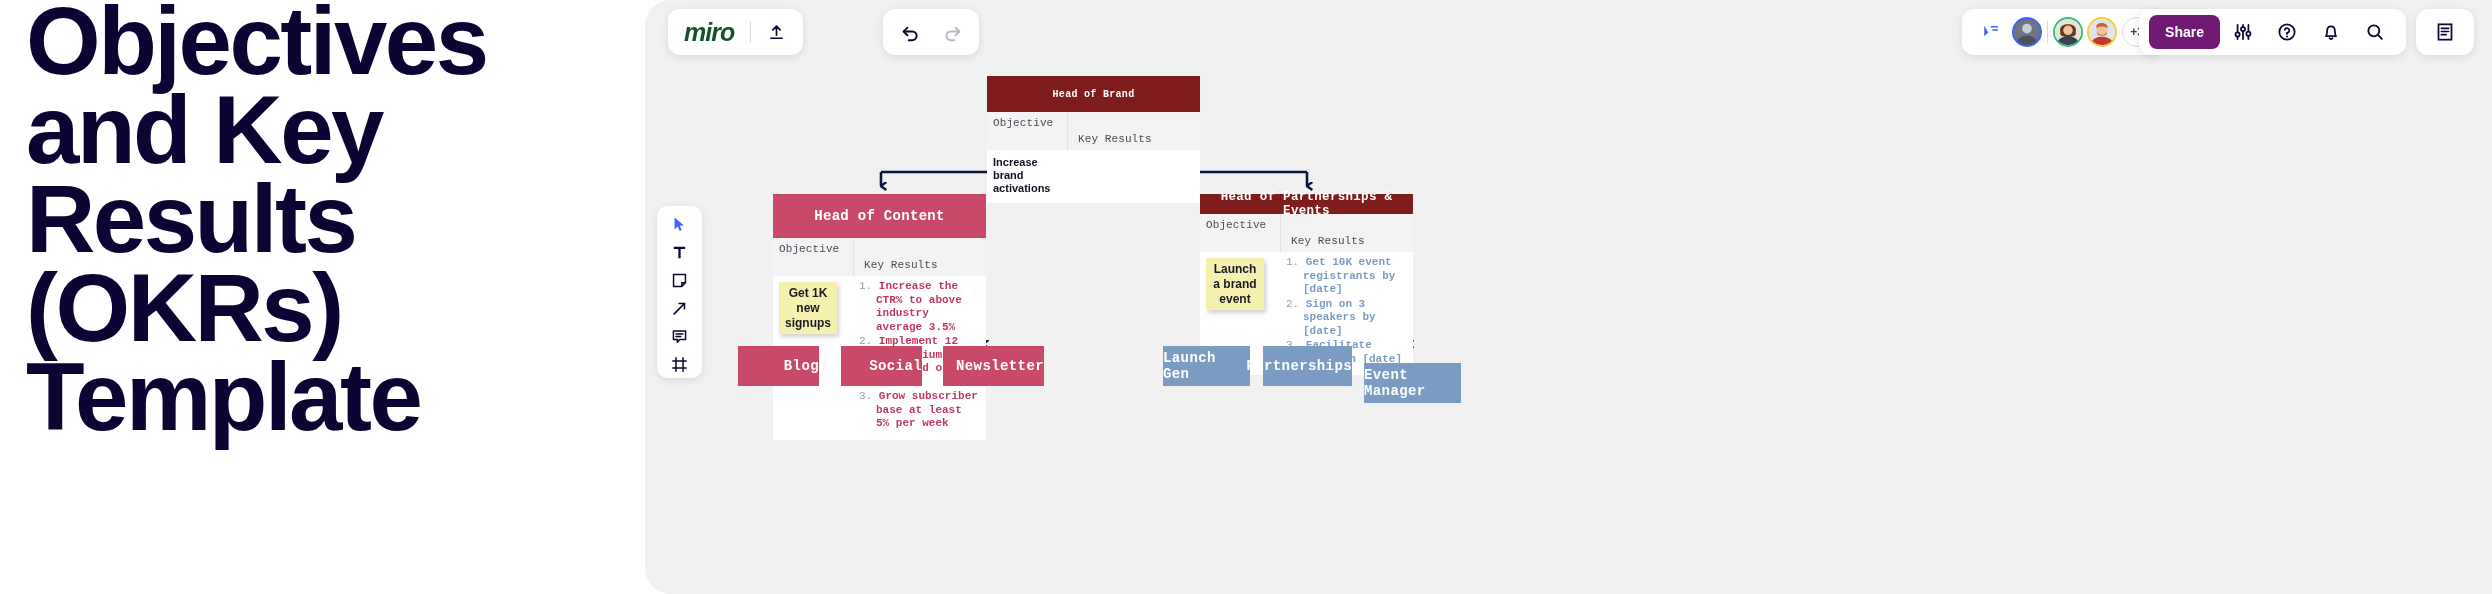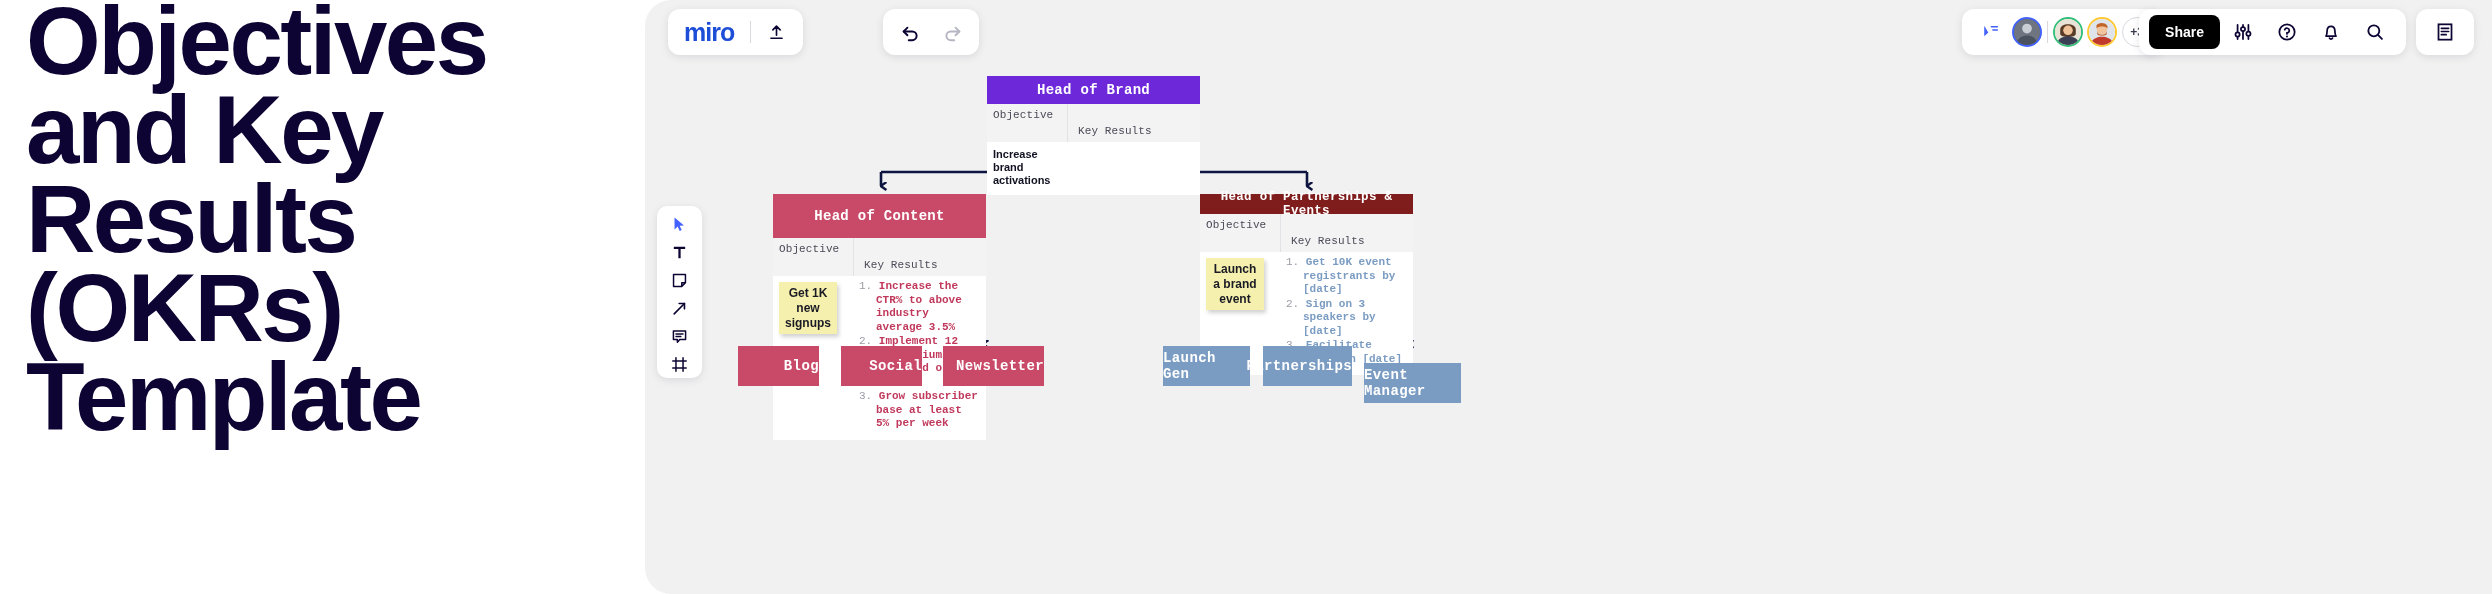--- a/index.html
+++ b/index.html
@@ -52,22 +52,23 @@
     border-radius:12px;
     box-shadow: 0 2px 8px rgba(10,4,50,.10);
     display:flex; align-items:center;
     height:46px;
     pointer-events:auto;
   }
   .tb-left { position:absolute; left:23px; top:9px; padding: 0 6px 0 16px; gap:4px;}
   .miro-logo {
     font-family:"Liberation Sans", sans-serif;
     font-weight:700; font-size:25px; letter-spacing:-1px;
-    color:#1d4ed8; line-height:1;
+    color:#14532d; line-height:1;
     padding-right:12px;
+    font-style:italic;
   }
   .tb-divider { width:1px; height:22px; background:#d8d8de; }
   .icon-btn {
     width:42px; height:42px; display:flex; align-items:center; justify-content:center;
     border-radius:8px; cursor:pointer;
   }
   .tb-undo { position:absolute; left:238px; top:9px; padding:0 6px; }
 
   .tb-right-a { position:absolute; right:328px; top:9px; padding: 0 12px; gap:2px; }
   .tb-right-b { position:absolute; right:86px; top:9px; padding: 0 10px 0 10px; gap:2px;}
@@ -86,21 +87,21 @@
   .av-ring1 { border-color:#4262ff; }
   .av-ring2 { border-color:#35c07a; }
   .av-ring3 { border-color:#ffc931; }
   .av-sep { width:1px; height:22px; background:#d8d8de; margin:0 5px; }
   .av-more {
     width:30px;height:30px;border-radius:50%;border:1.5px solid #d8d8de;
     background:#fff;color:#3b3b50;font-size:12px;font-weight:700;
     display:flex;align-items:center;justify-content:center; margin-left:5px; cursor:pointer;
   }
   .share-btn {
-    background:#000000; color:#fff; font-size:14px; font-weight:700;
+    background:#701a75; color:#fff; font-size:14px; font-weight:700;
     border-radius:8px; padding: 8px 16px; height:34px; line-height:18px;
     cursor:pointer; display:flex; align-items:center;
   }
 
   
   .lefttools {
     position:absolute; left:12px; top:206px;
     width:45px; height:172px;
     background:#ffffff; border-radius:10px;
     box-shadow:0 2px 8px rgba(10,4,50,.10);
@@ -198,21 +199,21 @@
       <path d="M338,330 L338,344" stroke="#0d1440" stroke-width="2.6" fill="none" marker-end="url(#ar)"></path>
 
       <path d="M662,311 L662,330" stroke="#0d1440" stroke-width="2.6" fill="none"></path>
       <path d="M562,330 L763,330" stroke="#0d1440" stroke-width="2.6" fill="none"></path>
       <path d="M562,330 L562,344" stroke="#0d1440" stroke-width="2.6" fill="none" marker-end="url(#ar)"></path>
       <path d="M662,330 L662,344" stroke="#0d1440" stroke-width="2.6" fill="none" marker-end="url(#ar)"></path>
       <path d="M763,330 L763,344" stroke="#0d1440" stroke-width="2.6" fill="none" marker-end="url(#ar)"></path>
     </svg>
 
     <div class="node" style="left:342px; top:76px; width:213px;">
-      <div class="node-head" style="background:#6d28d9; height:28px; font-size:14px;">
+      <div class="node-head" style="background:#7f1d1d; height:36px; font-size:10px;">
         <span>Head of Brand</span>
       </div>
       <div class="okr-table">
         <div class="okr-hdr">
           <div class="c1">Objective</div>
           <div class="c2">Key Results</div>
         </div>
         <div class="okr-body">
           <div class="c1">Increase brand activations</div>
         </div>

